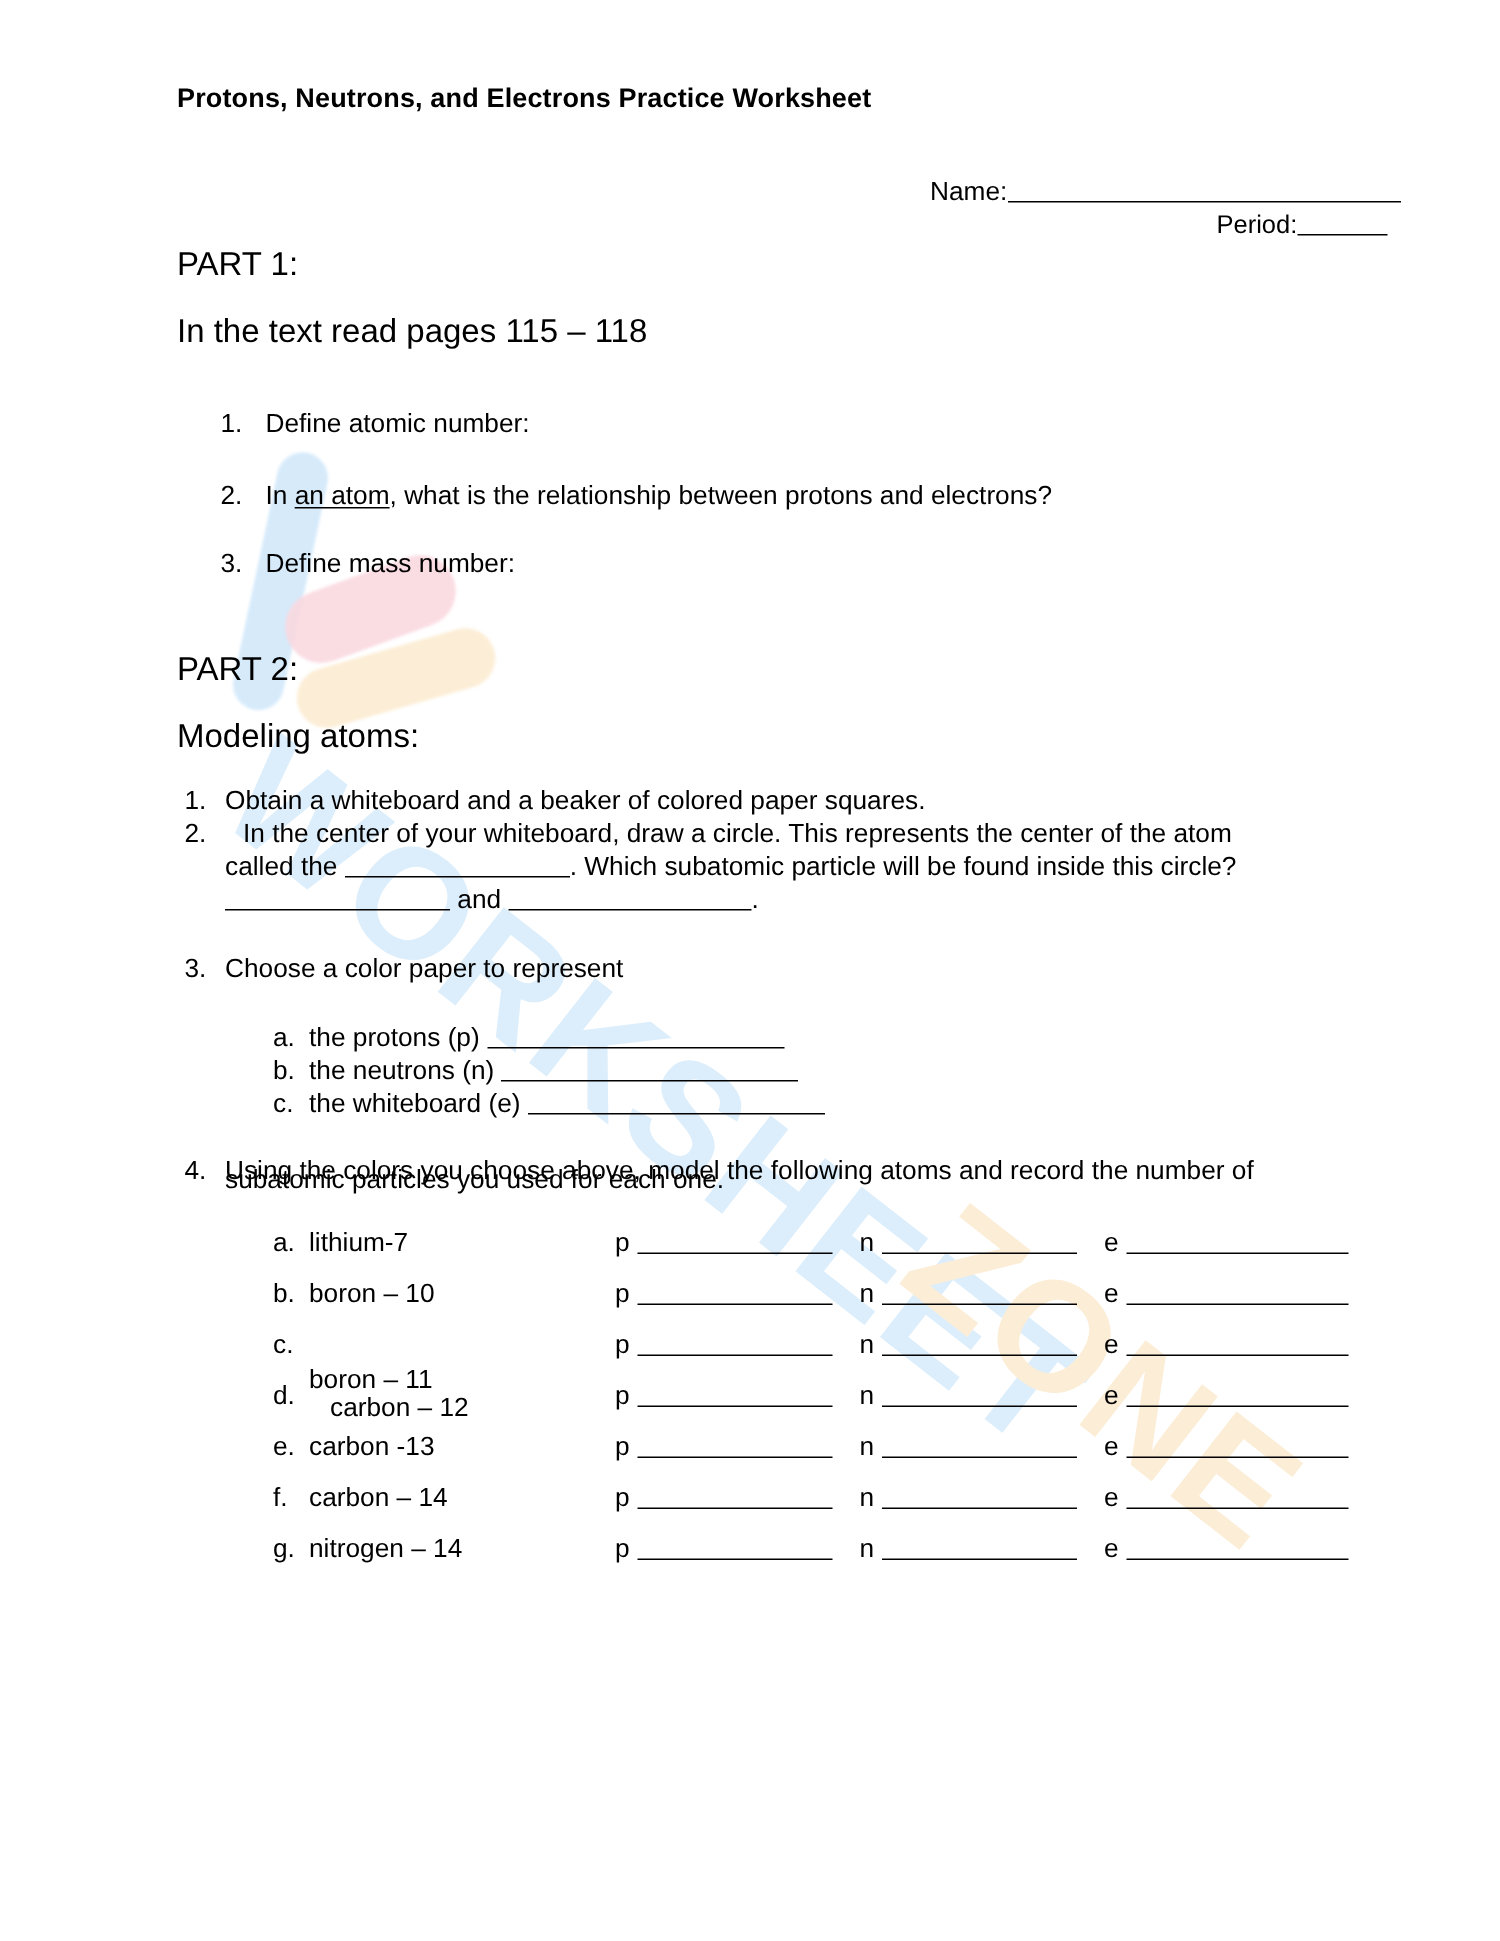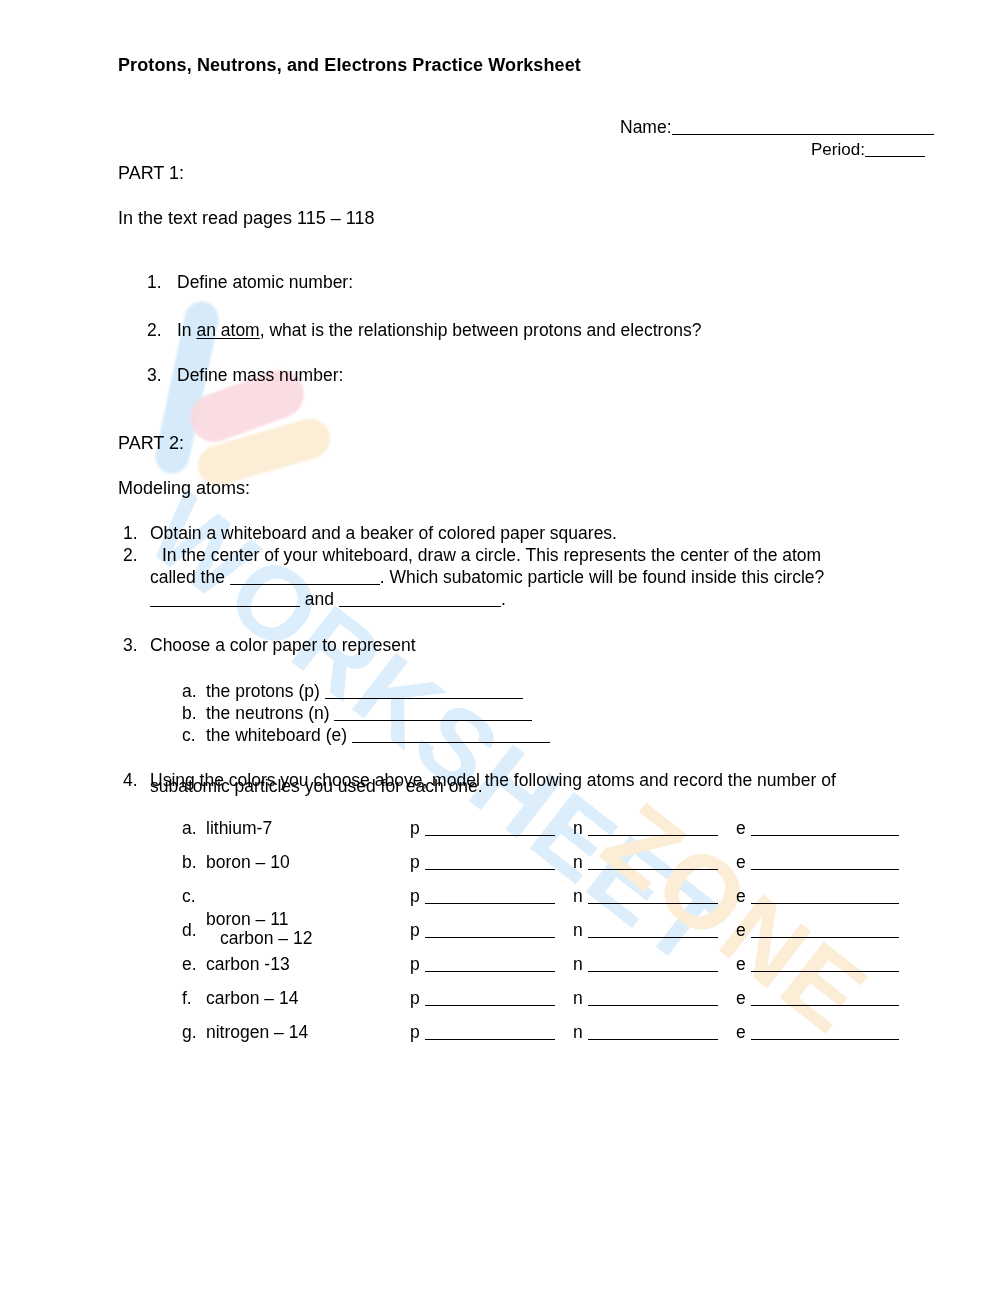--- a/index.html
+++ b/index.html
@@ -106,21 +106,21 @@
     display: inline-block;
     border-bottom: 1.6px solid #000;
     vertical-align: baseline;
     height: 0.95em;
     margin-bottom: -2px;
   }
   .rule-name { width: 262px; }
   .rule-period { width: 60px; }
 
   .para {
-    font-size: 18px;
+    font-size: 22px;
     white-space: nowrap;
   }
   .p-part1 { left: 118px; top: 163px; }
   .p-read  { left: 118px; top: 208px; }
   .p-part2 { left: 118px; top: 433px; }
   .p-model { left: 118px; top: 478px; }
 
   .q-item {
     font-size: 17.5px;
     white-space: nowrap;

